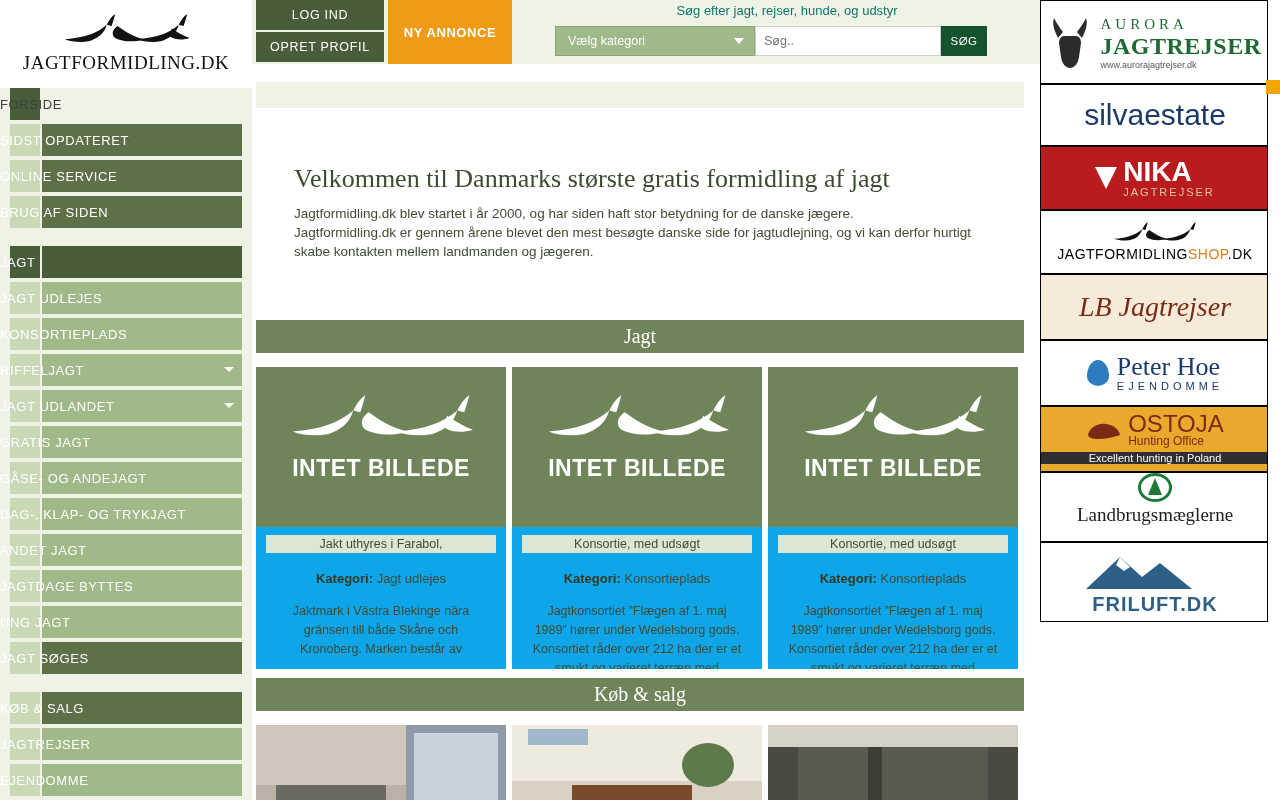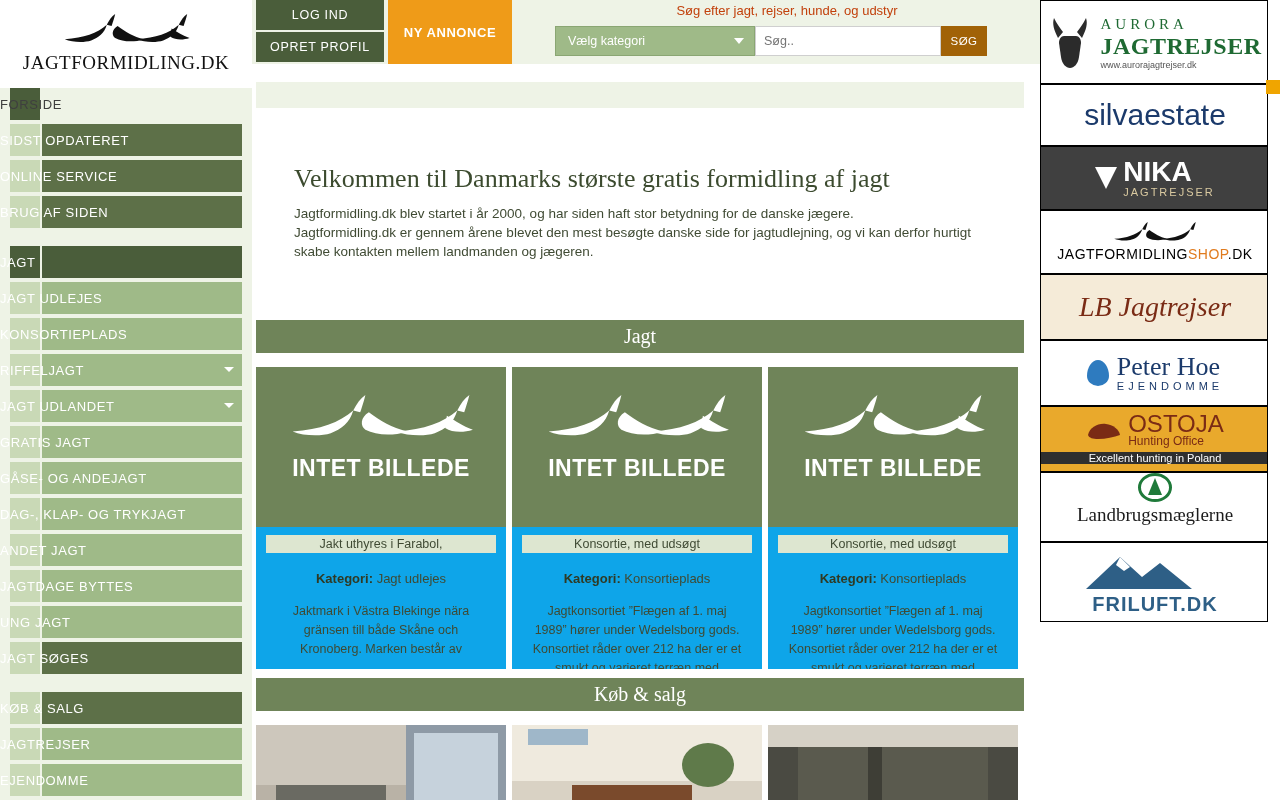--- a/index.html
+++ b/index.html
@@ -115,21 +115,21 @@
     cursor: pointer;
   }
   .search-area {
     position: absolute;
     left: 300px; top: 0;
     width: 470px; height: 64px;
   }
   .search-title {
     position: absolute; top: 3px; left: 0; width: 470px;
     text-align: center;
-    font-size: 13px; color: #c2410c;
+    font-size: 13px; color: #0f766e;
   }
   .sel-cat {
     position: absolute; left: 3px; top: 26px;
     width: 200px; height: 30px;
     background: #9fba88;
     border: 1px solid #8aa673;
     color: #ffffff;
     font-size: 12.5px;
     display: flex; align-items: center;
     padding-left: 12px;
@@ -148,21 +148,21 @@
     border: 1px solid #cfcfcf;
     background: #ffffff;
     font-size: 12.5px;
     color: #9a9a9a;
     padding: 0 8px;
     font-family: "Liberation Sans", sans-serif;
   }
   .search-btn {
     position: absolute; left: 389px; top: 26px;
     width: 46px; height: 30px;
-    background: #a16207;
+    background: #14532d;
     color: #ffffff;
     font-size: 11.5px;
     letter-spacing: 0.5px;
     border: none;
     cursor: pointer;
     font-family: "Liberation Sans", sans-serif;
   }
 
   
   .main {
@@ -286,21 +286,21 @@
   }
   .ad-title { font-family: "Liberation Serif", serif; }
 
   .ad1 { height: 84px; background: #ffffff; }
   .ad1 .t1 { font-size: 15px; letter-spacing: 4px; color: #1f6a33; }
   .ad1 .t2 { font-size: 24px; font-weight: bold; color: #1f6a33; letter-spacing: 0.5px; }
   .ad1 .t3 { font-size: 9px; color: #555; }
   .ad2 { height: 62px; background: #ffffff; }
   .ad2 .s1 { font-size: 30px; font-weight: normal; color: #1b3a6b; font-family: "Liberation Sans", sans-serif; }
   .ad2 .s2 { font-size: 30px; color: #1b3a6b; }
-  .ad3 { height: 64px; background: #404040; }
+  .ad3 { height: 64px; background: #b91c1c; }
   .ad4 { height: 64px; background: #ffffff; }
   .ad5 { height: 66px; background: #f5ebd8; }
   .ad6 { height: 66px; background: #ffffff; }
   .ad7 { height: 66px; background: #e9a92c; }
   .ad8 { height: 70px; background: #ffffff; }
   .ad9 { height: 80px; background: #ffffff; }
 
   .nika-tri {
     width: 0; height: 0;
     border-left: 11px solid transparent;

